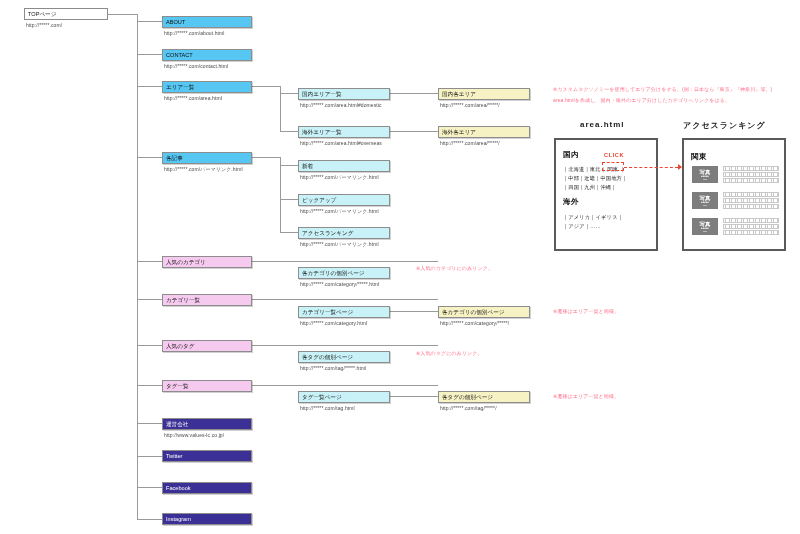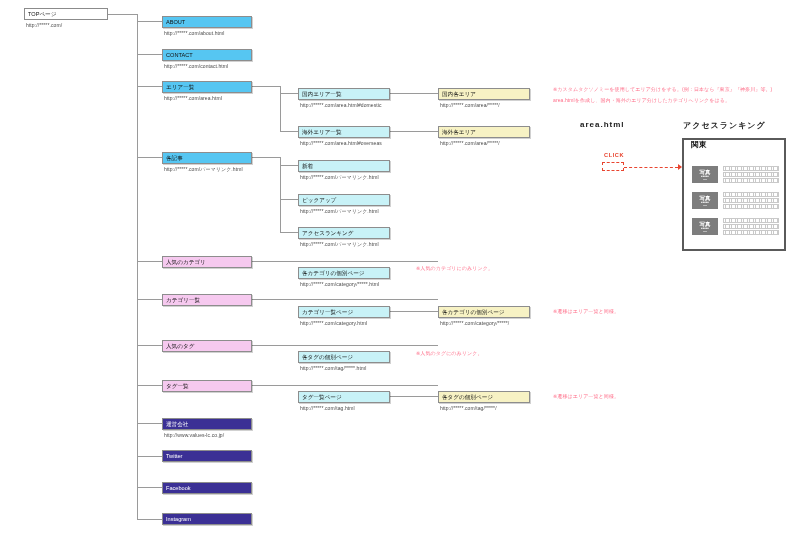--- a/index.html
+++ b/index.html
@@ -255,28 +255,37 @@
   <div class="note" style="left:553px;top:86px;">※カスタムタクソノミーを使用してエリア分けをする。(例：日本なら『東京』『神奈川』等。)</div>
   <div class="note" style="left:553px;top:97px;">area.htmlを作成し、国内・海外のエリア分けしたカテゴリへリンクをはる。</div>
   <div class="note" style="left:416px;top:265px;">※人気のカテゴリにのみリンク。</div>
   <div class="note" style="left:553px;top:308px;">※遷移はエリア一覧と同様。</div>
   <div class="note" style="left:416px;top:350px;">※人気のタグにのみリンク。</div>
   <div class="note" style="left:553px;top:393px;">※遷移はエリア一覧と同様。</div>
 
   <div class="panel-title" style="left:580px;top:120px;">area.html</div>
   <div class="panel-title" style="left:683px;top:120px;">アクセスランキング</div>
 
+  <div class="panel" style="left:554px;top:138px;width:104px;height:113px;">
+    <div class="heading" style="left:7px;top:10px;">国内</div>
+    <div class="regionline" style="left:7px;top:26px;">｜北海道｜東北｜ 関東 ｜</div>
+    <div class="regionline" style="left:7px;top:35px;">｜中部｜近畿｜中国地方｜</div>
+    <div class="regionline" style="left:7px;top:44px;">｜四国｜九州｜沖縄｜</div>
+    <div class="heading" style="left:7px;top:57px;">海外</div>
+    <div class="regionline" style="left:7px;top:74px;">｜アメリカ｜イギリス｜</div>
+    <div class="regionline" style="left:7px;top:83px;">｜アジア｜……</div>
+  </div>
 
   <div class="clicklabel" style="left:604px;top:152px;">CLICK</div>
   <div class="clickbox" style="left:602px;top:162px;width:22px;height:9px;"></div>
   <div class="dots" style="left:624px;top:167px;width:54px;"></div>
   <div class="arrowhead" style="left:678px;top:164px;"></div>
 
   <div class="panel" style="left:682px;top:138px;width:104px;height:113px;">
-    <div class="heading" style="left:7px;top:0;">関東</div>
+    <div class="heading" style="left:7px;top:12px;">関東</div>
 
     <div class="thumb" style="left:8px;top:26px;width:26px;height:17px;">
       <div class="t1">写真</div>
       <div class="t2">■■■■■</div>
       <div class="t3">▪▪▪▪</div>
     </div>
     <div class="textline" style="left:39px;top:26px;width:56px;"></div>
     <div class="textline" style="left:39px;top:32px;width:56px;"></div>
     <div class="textline" style="left:39px;top:38px;width:56px;"></div>
 

